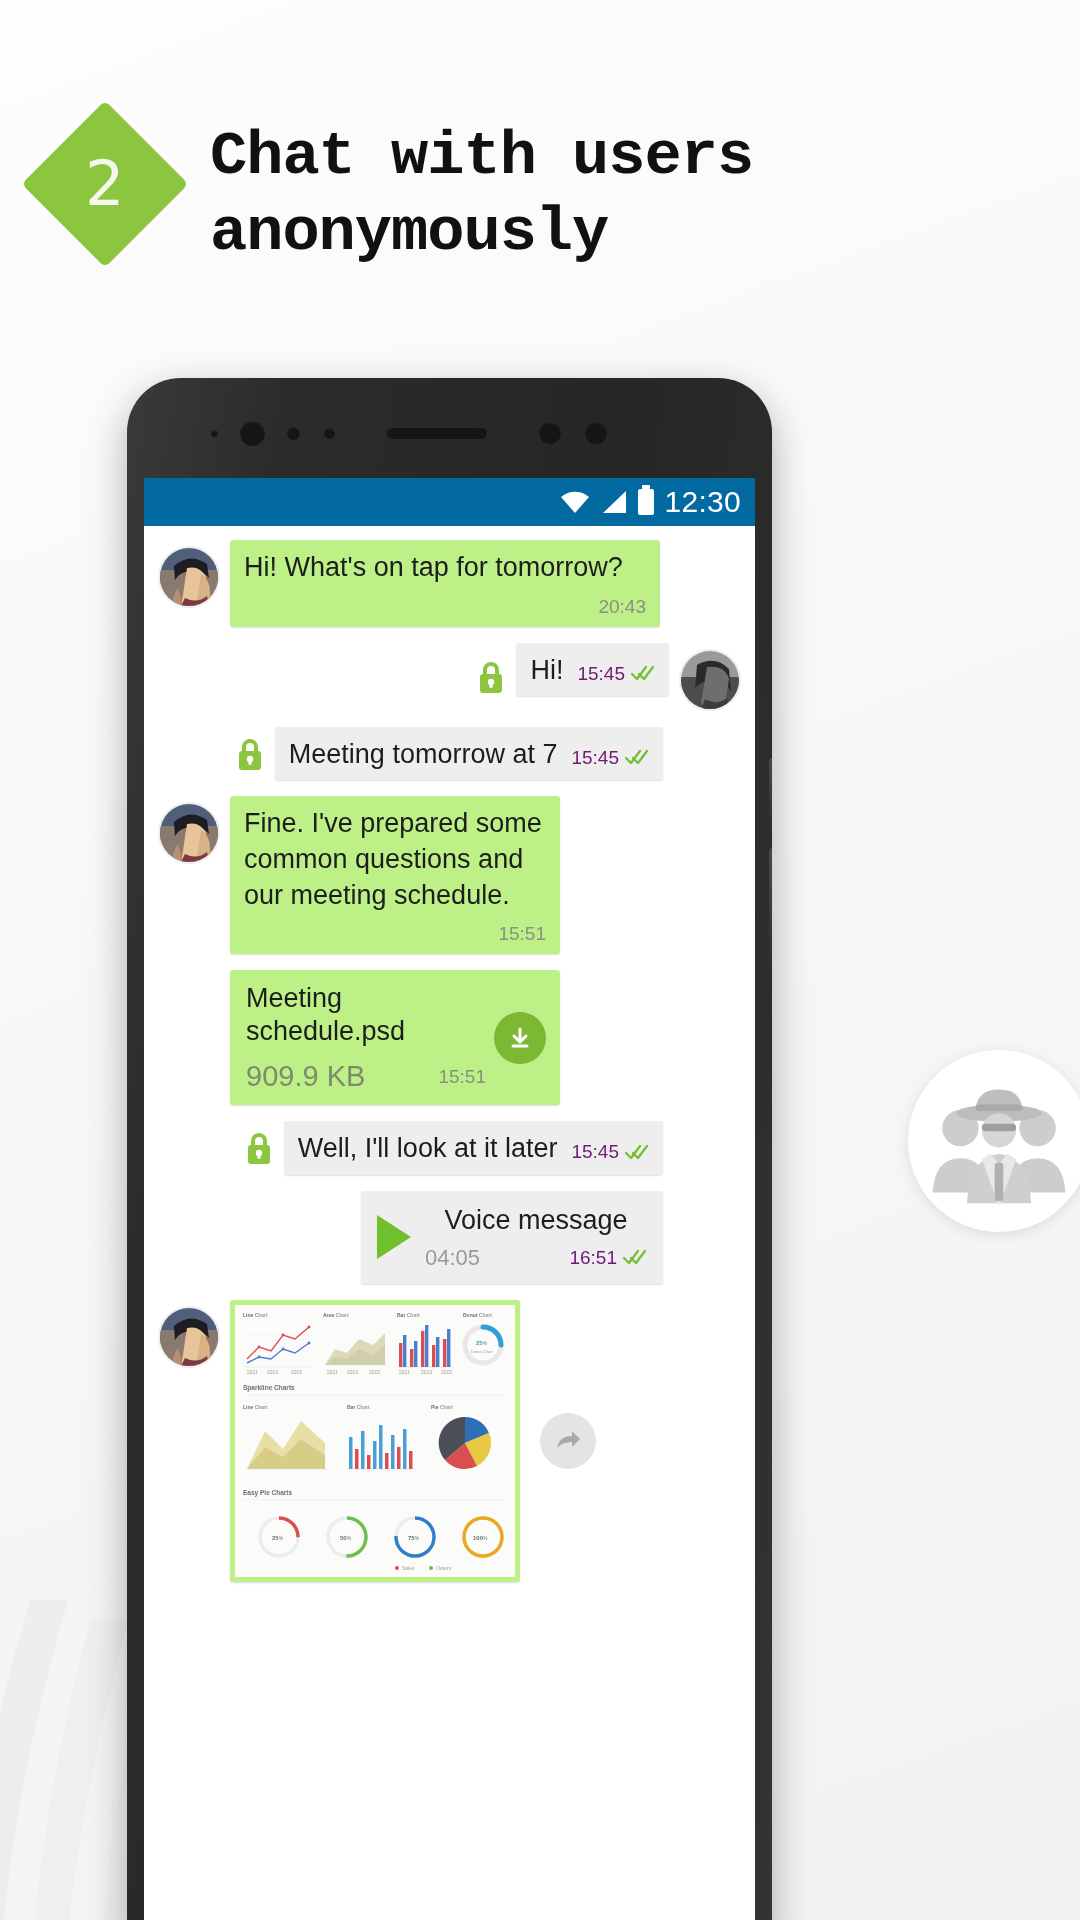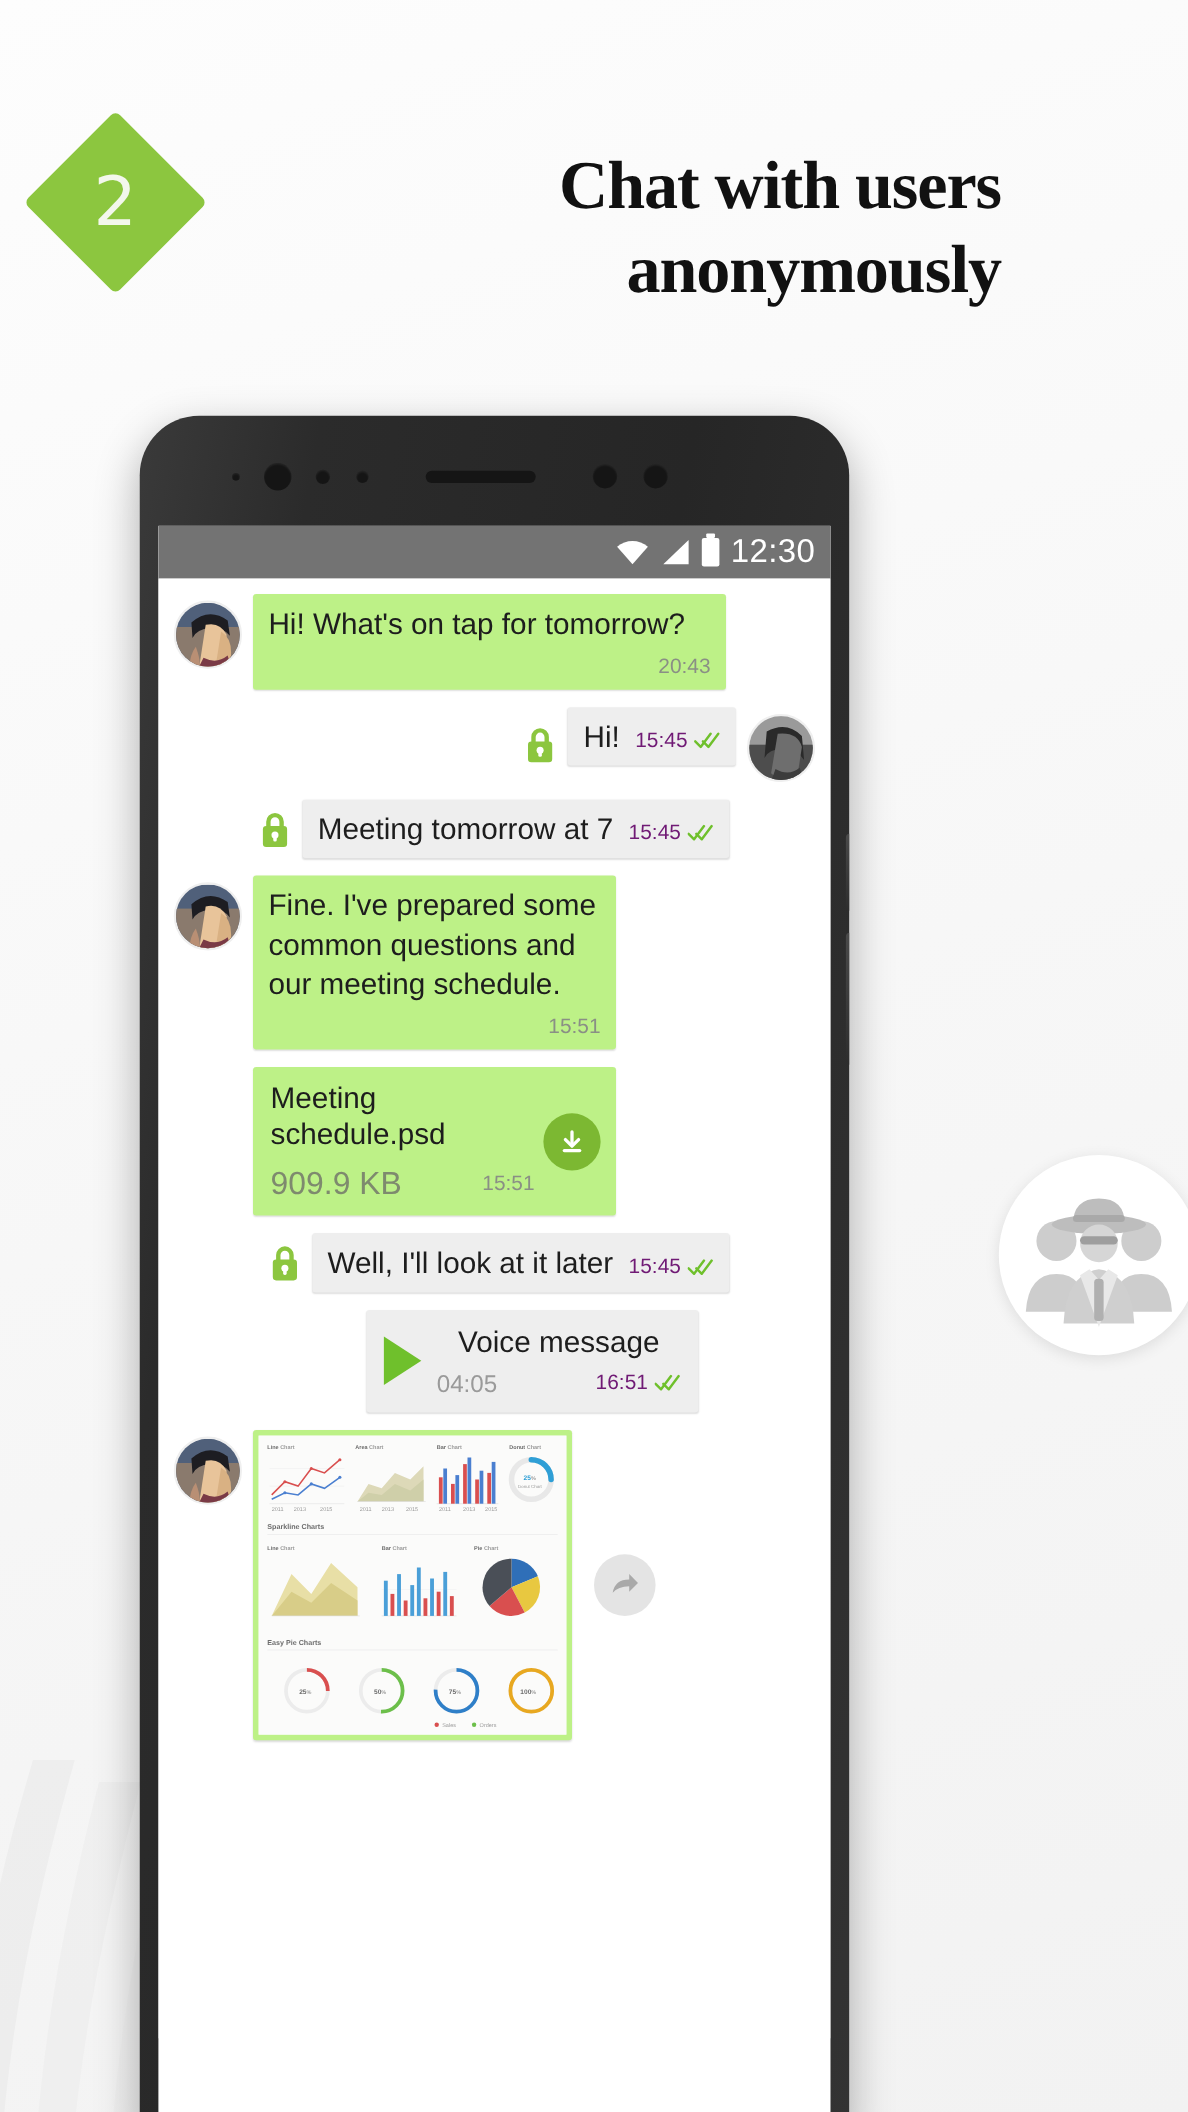--- a/index.html
+++ b/index.html
@@ -24,23 +24,23 @@
     width: 118px; height: 118px; background: #8CC63F;
     transform: rotate(45deg); border-radius: 6px;
     display:flex; align-items:center; justify-content:center;
   }
   .badge span {
     transform: rotate(-45deg);
     color: #f3f7ec; font-size: 62px; font-weight: 400;
     font-family: "DejaVu Sans", sans-serif; line-height: 1;
   }
   .headline {
-    position: absolute; left: 210px; top: 132px; width: 700px;
-    text-align: right;
-    font-family: Liberation Serif, serif;
+    position: absolute; left: 210px; top: 119px; width: 700px;
+    text-align: left;
+    font-family: Liberation Mono, monospace;
     font-size: 62px; line-height: 1.22; font-weight: 700;
     color: #111; letter-spacing: -1px;
   }
 
   
   .phone {
     position: absolute; left: 127px; top: 378px;
     width: 645px; height: 1560px;
     background: linear-gradient(100deg,#3a3a3a 0%,#2b2b2b 18%,#262626 55%,#333 100%);
     border-radius: 54px 54px 0 0;
@@ -59,21 +59,21 @@
   .dot { border-radius:50%; background:#151515; box-shadow: inset 0 1px 2px rgba(255,255,255,.08); }
   .speaker { width:100px; height:11px; border-radius:7px; background:#151515; }
 
   .screen {
     position:absolute; left:17px; top:100px; width:611px; height:1460px;
     background:#fff; overflow:hidden;
   }
 
   
   .statusbar {
-    height: 48px; background:#737373; display:flex; align-items:center;
+    height: 48px; background:#0369a1; display:flex; align-items:center;
     justify-content:flex-end; padding-right: 14px; gap: 10px;
   }
   .sb-time { color:#fff; font-size:30px; font-weight:500; letter-spacing:.3px; font-family:"Liberation Sans",sans-serif;}
   .wifi-icon { width:30px; height:24px; }
   .signal-icon { width:28px; height:24px; }
   .battery-icon { width:16px; height:26px; background:#fff; border-radius:2px; position:relative; }
   .battery-icon:before { content:""; position:absolute; top:-4px; left:4px; width:8px; height:4px; background:#fff; border-radius:1px;}
 
   
   .appbar {
@@ -318,21 +318,21 @@
             <span class="meta">
               <span class="time">15:45</span>
               <svg class="ticks" viewBox="0 0 24 16">
                 <path d="M1 9 L6 14 L15 2" stroke="#6fc02c" stroke-width="2.2" fill="none" stroke-linecap="round" stroke-linejoin="round"></path>
                 <path d="M8 9 L13 14 L22 2" stroke="#6fc02c" stroke-width="2.2" fill="none" stroke-linecap="round" stroke-linejoin="round"></path>
               </svg>
             </span>
           </div>
         </div>
 
-        <div class="row out" style="padding-right:120px;">
+        <div class="row out" style="padding-right:92px;">
           <div class="bubble out voice-bubble">
             <div class="play-tri"></div>
             <div class="voice-main">
               <div class="voice-title">Voice message</div>
               <div class="voice-row2">
                 <span class="voice-dur">04:05</span>
                 <span style="display:inline-flex;align-items:center;gap:6px;">
                   <span class="time">16:51</span>
                   <svg class="ticks" viewBox="0 0 24 16">
                     <path d="M1 9 L6 14 L15 2" stroke="#6fc02c" stroke-width="2.2" fill="none" stroke-linecap="round" stroke-linejoin="round"></path>

